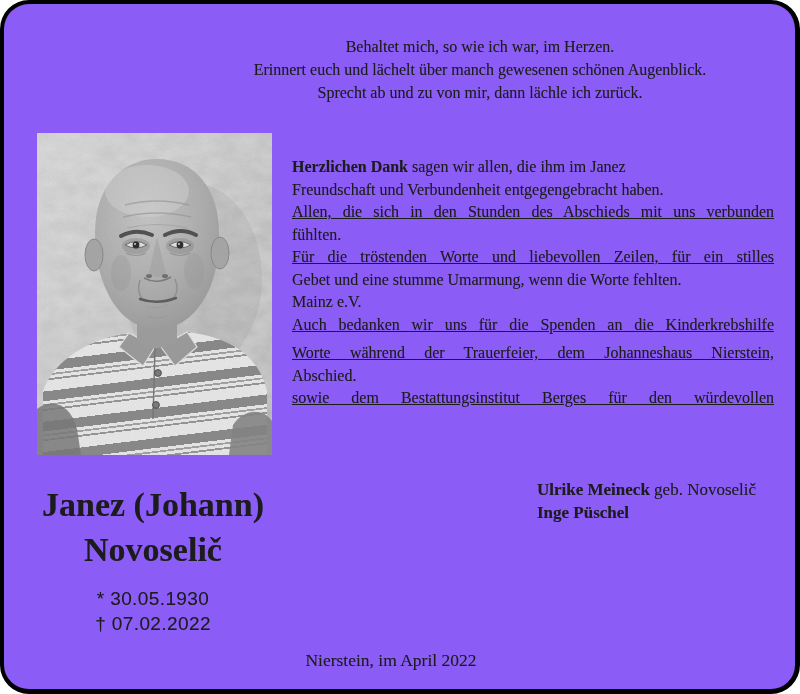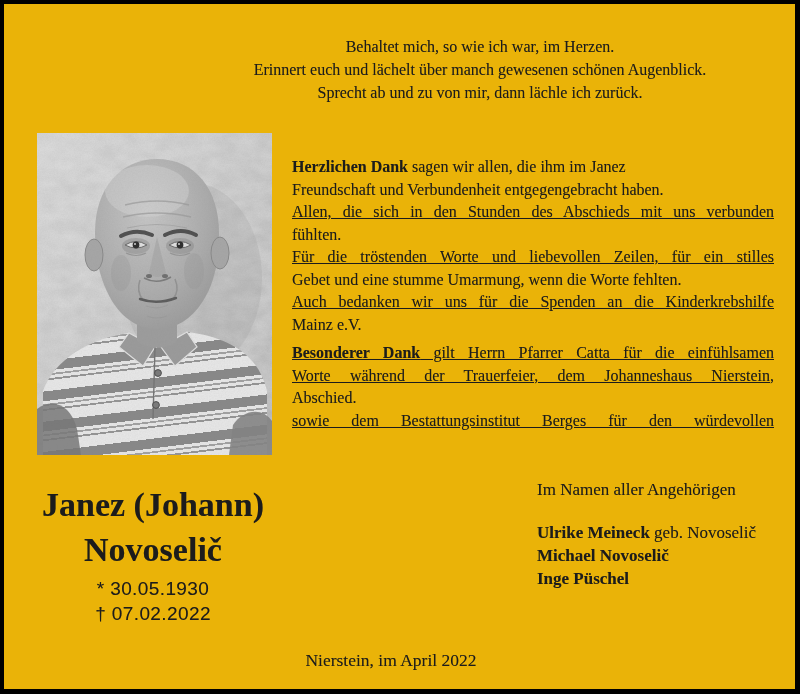--- a/index.html
+++ b/index.html
@@ -2,25 +2,26 @@
 <html lang="de"><head>
 <meta charset="utf-8">
 <style>
   html,body{margin:0;padding:0;background:#ffffff;}
   .page{
     position:relative;
     width:800px;height:694px;
     box-sizing:border-box;
     border-style:solid;border-color:#000;
     border-width:4px 5px 5px 4px;
-    background:#eab308;
+    background:#8b5cf6;
     font-family:"Liberation Serif", serif;
     color:#1c1c1c;
     overflow:hidden;
     text-shadow:0 0 0.5px rgba(30,30,30,0.35);
+    border-radius:29px;
   }
   
   .verse{
     position:absolute;top:31px;left:236px;width:480px;
     text-align:center;font-size:16px;line-height:23px;
   }
   .verse .vline{white-space:nowrap;}
   
   .photo-wrap{position:absolute;top:129px;left:33px;width:235px;height:322px;}
   .photo-wrap svg{display:block;}
@@ -30,21 +31,21 @@
     font-size:16px;line-height:22.5px;
   }
   .thanks .line{text-align:left;}
   .thanks .line.j{text-align:justify;text-align-last:justify;text-decoration:underline;}
   .thanks .gap{height:6px;}
   .b{font-weight:bold;}
   
   .name-block{position:absolute;top:478px;left:29px;width:240px;text-align:center;}
   .name-line{font-size:34px;line-height:45px;font-weight:bold;white-space:nowrap;}
   .dates{
-    margin-top:4px;
+    margin-top:14px;
     font-family:"Liberation Sans", sans-serif;
     font-size:19px;line-height:25px;letter-spacing:0.4px;
   }
   
   .signature{position:absolute;top:474px;left:533px;font-size:17px;line-height:23px;}
   .sig-intro{margin-bottom:20px;}
   .mourner{white-space:nowrap;}
   
   .place-date{position:absolute;top:646px;left:87px;width:600px;text-align:center;font-size:17.5px;font-family:Liberation Serif, serif;}
 </style>
@@ -157,40 +158,37 @@
     </svg>
   </div>
 
   <div class="thanks">
     <div class="line"><span class="b">Herzlichen Dank</span><span> sagen wir allen, die ihm im Janez</span></div>
     <div class="line">Freundschaft und Verbundenheit entgegengebracht haben.</div>
     <div class="line j">Allen, die sich in den Stunden des Abschieds mit uns verbunden</div>
     <div class="line">fühlten.</div>
     <div class="line j">Für die tröstenden Worte und liebevollen Zeilen, für ein stilles</div>
     <div class="line">Gebet und eine stumme Umarmung, wenn die Worte fehlten.</div>
+    <div class="line">Mainz e.V.</div>
     <div class="line j">Auch bedanken wir uns für die Spenden an die Kinderkrebshilfe</div>
-    <div class="line">Mainz e.V.</div>
     <div class="gap"></div>
-    <div class="line j"><span class="b">Besonderer Dank</span><span> gilt Herrn Pfarrer Catta für die einfühlsamen</span></div>
     <div class="line j">Worte während der Trauerfeier, dem Johanneshaus Nierstein,</div>
     <div class="line">Abschied.</div>
     <div class="line j">sowie dem Bestattungsinstitut Berges für den würdevollen</div>
   </div>
 
   <div class="name-block">
     <div class="name-line">Janez (Johann)</div>
     <div class="name-line">Novoselič</div>
     <div class="dates">
       <div>* 30.05.1930</div>
       <div>† 07.02.2022</div>
     </div>
   </div>
 
   <div class="signature">
-    <div class="sig-intro">Im Namen aller Angehörigen</div>
     <div class="mourner"><span class="b">Ulrike Meineck</span><span> geb. Novoselič</span></div>
-    <div class="mourner"><span class="b">Michael Novoselič</span><span></span></div>
     <div class="mourner"><span class="b">Inge Püschel</span><span></span></div>
   </div>
 
   <div class="place-date">Nierstein, im April 2022</div>
 
 </div>
 
 </body></html>

